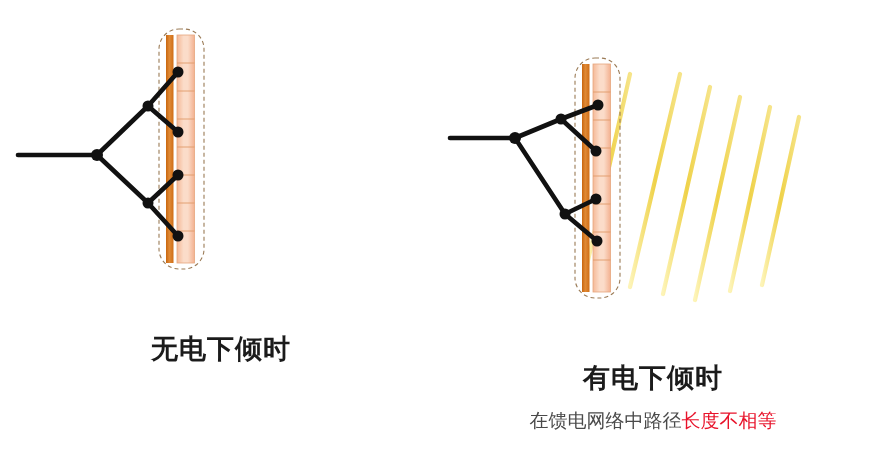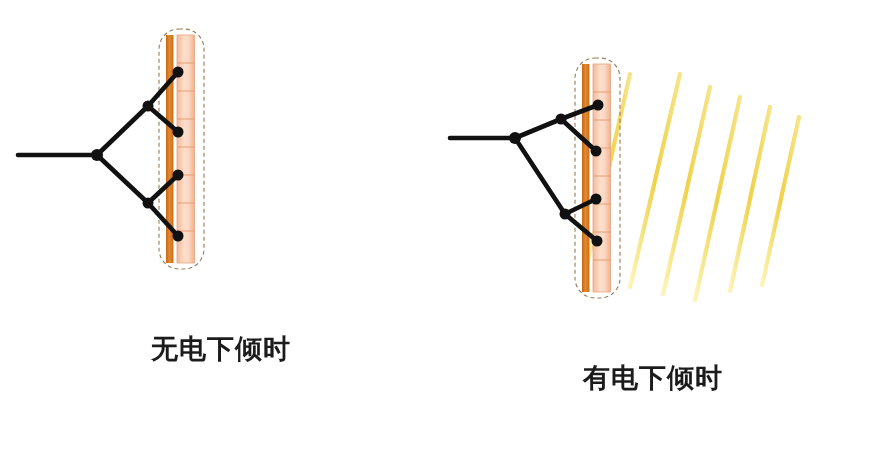--- a/index.html
+++ b/index.html
@@ -183,15 +183,18 @@
           <circle cx="166" cy="76" r="5.5"></circle>
           <circle cx="164" cy="122" r="5.5"></circle>
           <circle cx="164" cy="170" r="5.5"></circle>
           <circle cx="165" cy="212" r="5.5"></circle>
         </g>
       </svg>
     </div>
 
     <div class="caption cap-title">有电下倾时</div>
 
+    <div class="caption cap-sub">
+      <span>在馈电网络中路径</span><span class="accent">长度不相等</span>
+    </div>
   </div>
 
 </div>
 
 </body></html>

